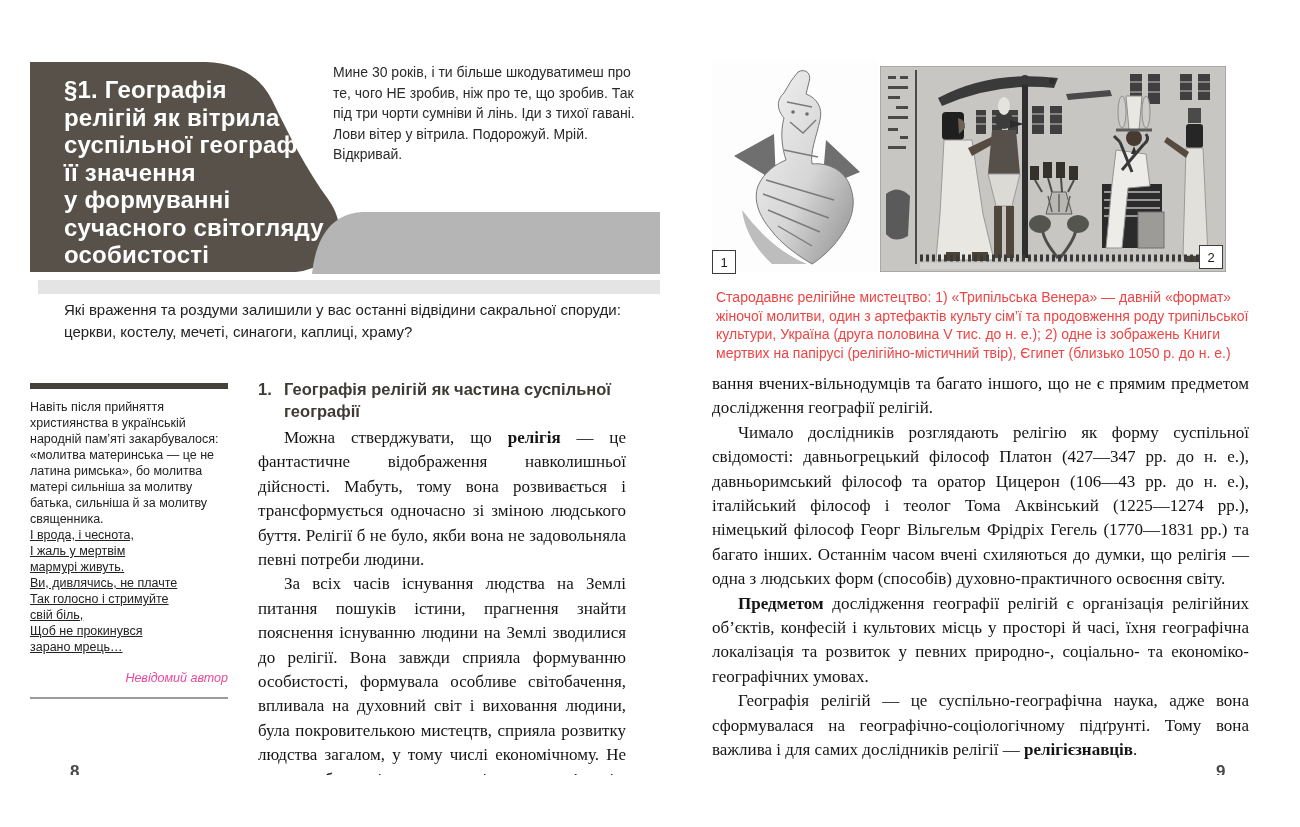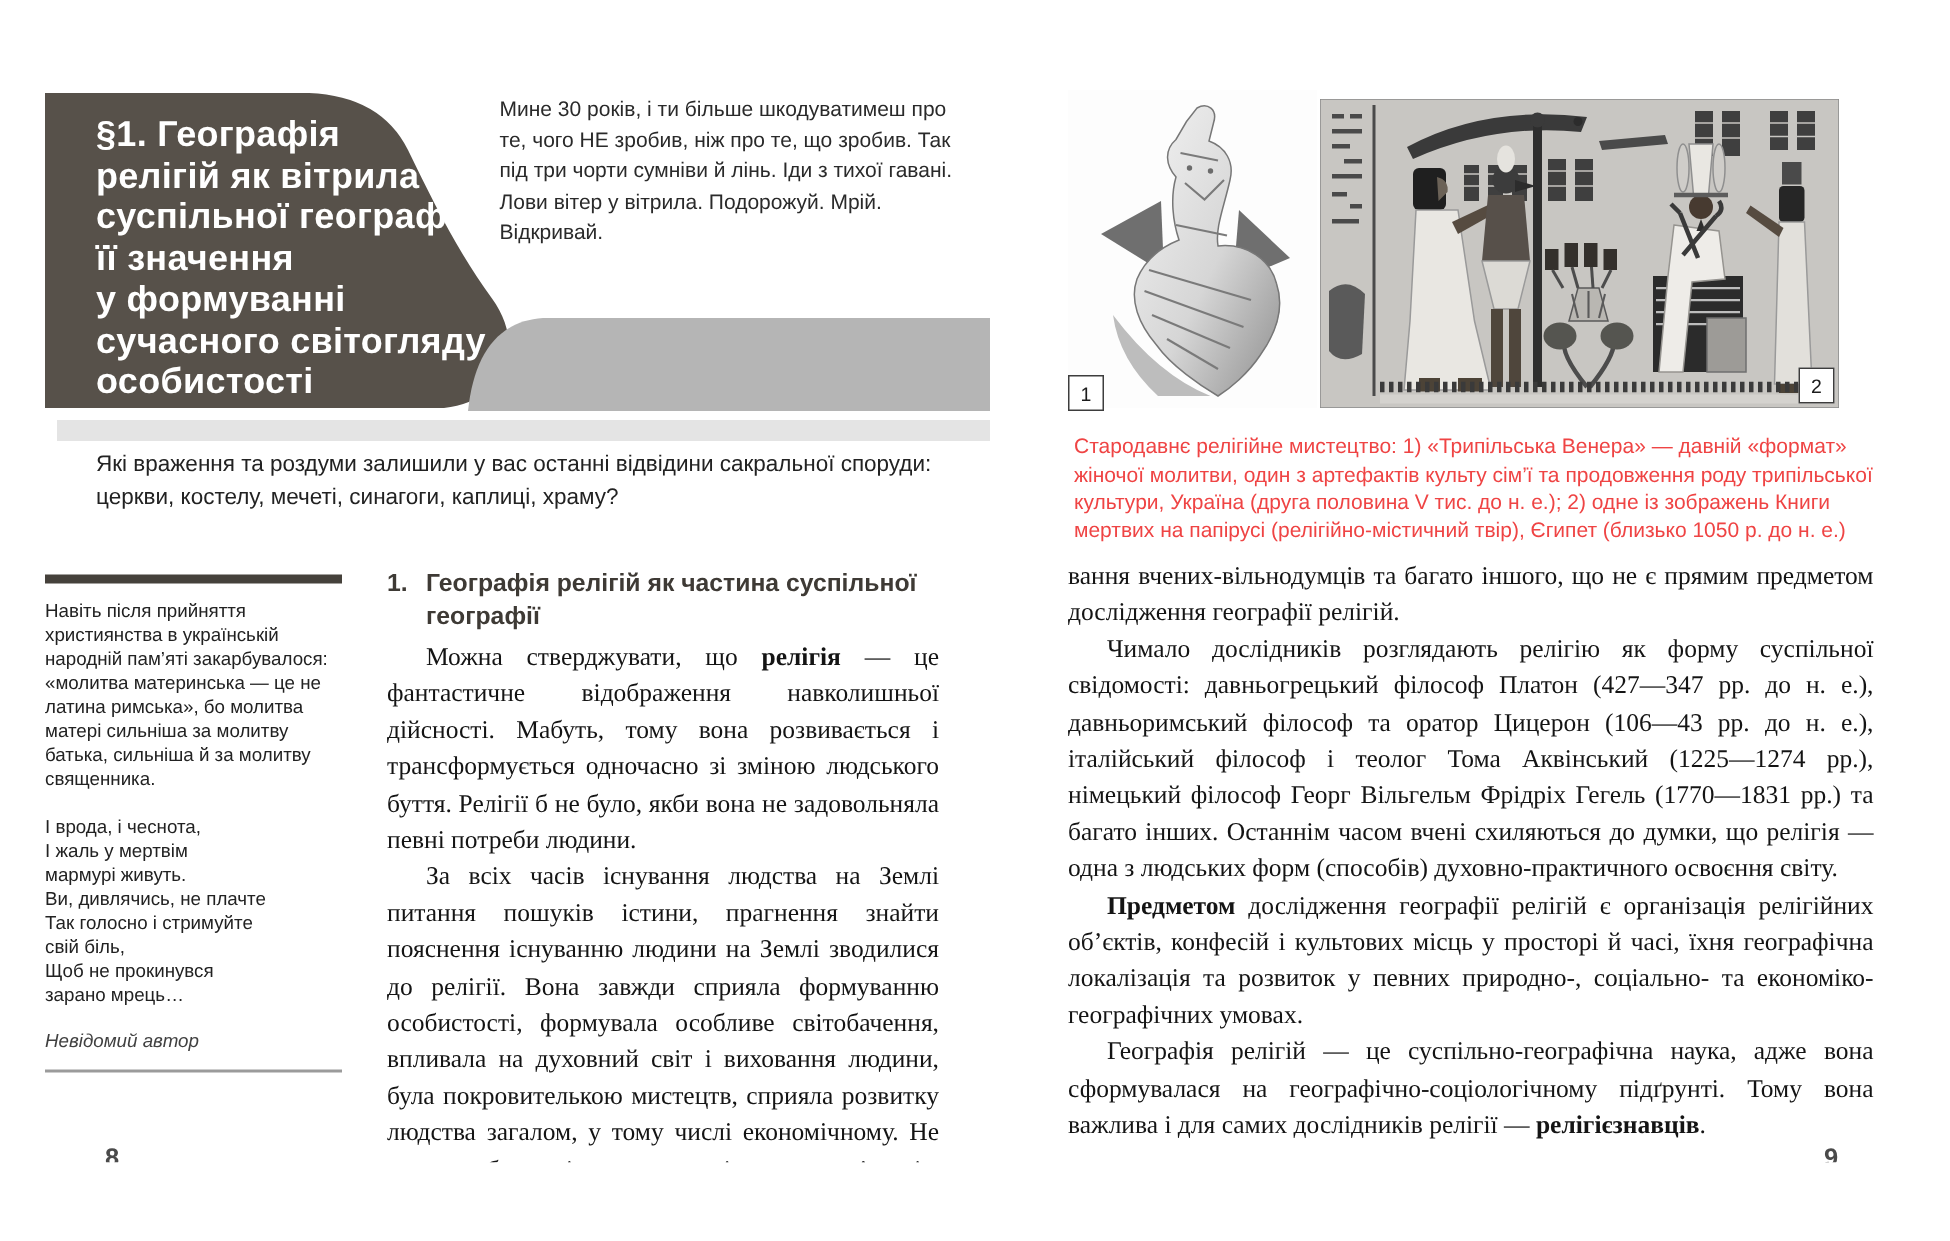--- a/index.html
+++ b/index.html
@@ -17,23 +17,23 @@
       font-size:14px;line-height:21px;font-style:italic;color:#2a2a2a;text-align:right;}
 
   
   .intro-question{position:absolute;left:64px;top:299px;width:568px;
       font-size:15px;line-height:22px;color:#222;}
 
   
   .sidebar{position:absolute;left:30px;top:383px;width:198px;}
   .sidebar-topbar{height:6px;background:#45413b;}
   .sidebar-note{margin-top:10px;font-size:12.5px;line-height:16px;color:#222;}
-  .sidebar-poem{margin-top:16px;font-size:12.5px;line-height:16px;color:#222;}
+  .sidebar-poem{font-size:12.5px;line-height:16px;color:#222;text-decoration:underline;}
   .pl{text-align:left;} .pr{text-align:left;}
-  .sidebar-author{margin-top:16px;font-size:12.5px;font-style:italic;color:#404040;}
+  .sidebar-author{margin-top:16px;font-size:12.5px;font-style:italic;text-align:right;color:#ec4899;}
   .sidebar-bottomline{margin-top:12px;height:2px;background:#9b9b9b;}
 
   
   .main-left{position:absolute;left:258px;top:378px;width:368px;}
   .section-heading{display:flex;font-weight:bold;font-size:16.5px;line-height:22px;color:#3e3a35;}
   .section-heading .num{width:26px;flex:0 0 26px;}
   .bodytext{font-family:"Liberation Serif",serif;font-size:17px;line-height:24.4px;
       text-align:justify;color:#141414;}
   .bodytext p{margin:0;text-indent:26px;}
   .bodytext p.noindent{text-indent:0;}

